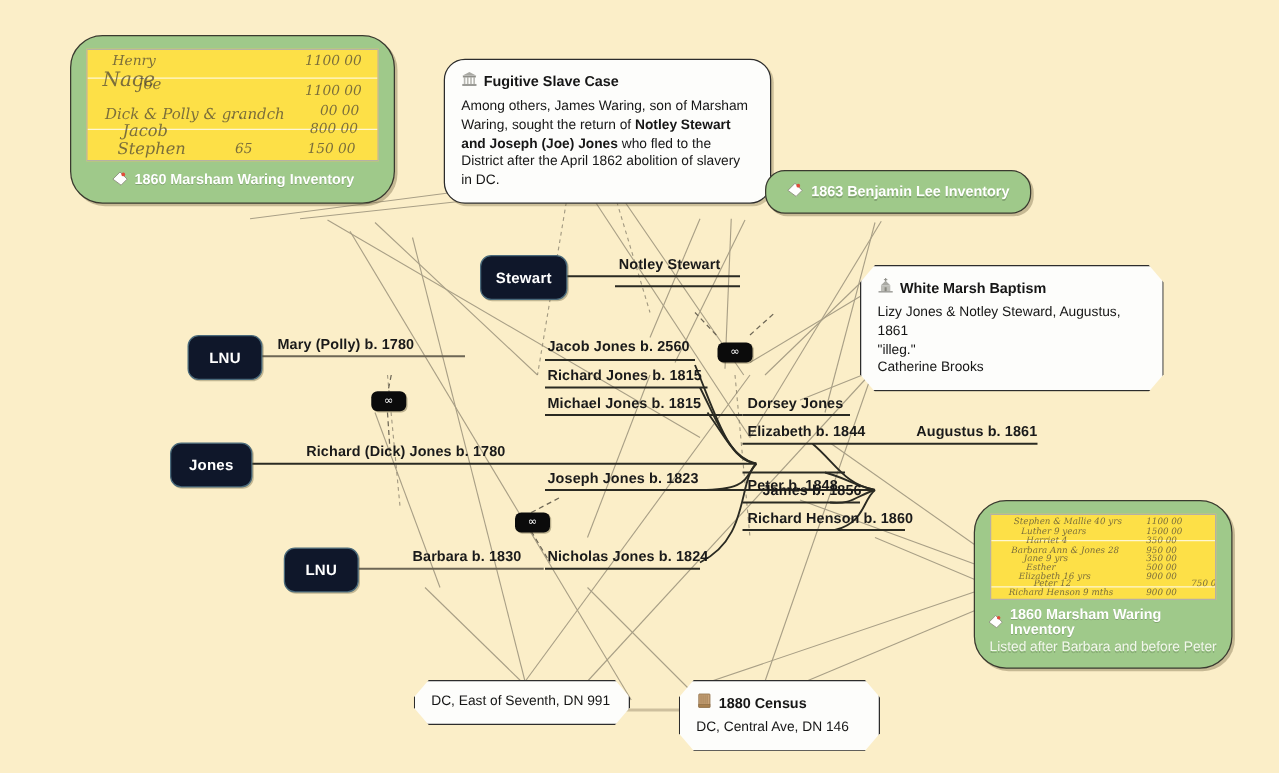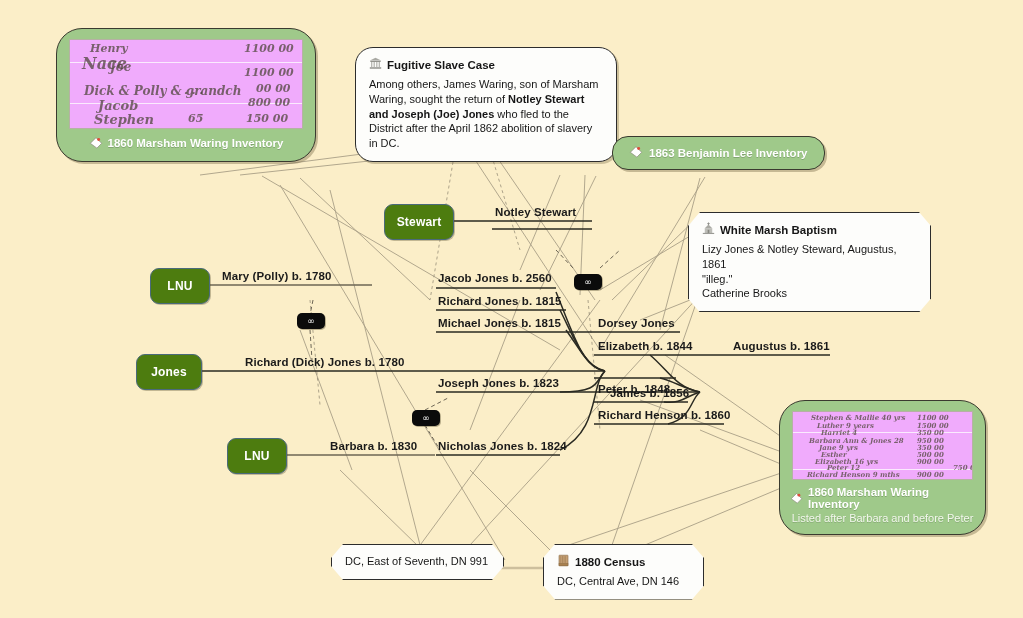--- a/index.html
+++ b/index.html
@@ -8,21 +8,21 @@
     background:#fbeec8;
     font-family:"Liberation Sans", sans-serif;
     -webkit-font-smoothing:antialiased;
   }
   #canvas{position:relative;width:1023px;height:618px;}
   #wires{position:absolute;left:0;top:0;width:1023px;height:618px;}
 
   
   .node{
     position:absolute;
-    background:#4d7c0f;
+    background:#0f172a;
     border:1px solid #4a6a7b;
     border-radius:9px;
     color:#ffffff;
     font-size:12px;font-weight:bold;
     display:flex;align-items:center;justify-content:center;
     box-shadow:1px 1px 0 rgba(90,80,50,.35);
     letter-spacing:.2px;
   }
 
   
@@ -93,24 +93,23 @@
     text-shadow:0 1px 0 rgba(0,0,0,.18);
   }
   .gc-sub{
     color:#f2f7ec;font-size:11px;margin-top:2px;
     text-shadow:0 1px 0 rgba(0,0,0,.15);
   }
   .badge-label{color:#fff;font-size:11.5px;font-weight:bold;text-shadow:0 1px 0 rgba(0,0,0,.18);}
 
   
   .scan{
-    background:#f0abfc;
+    background:#fde047;
     position:relative;overflow:hidden;
     border:1px solid #b6b1a4;
-    font-weight:bold;
   }
   .scan .ruleline{position:absolute;left:0;right:0;height:1px;background:rgba(255,255,255,.75);}
   .scan .scr{
     position:absolute;font-family:"DejaVu Serif",serif;font-style:italic;
     color:#4a4336;white-space:nowrap;opacity:.72;
   }
 
   
   .ico{display:inline-block;flex:0 0 auto;}
 </style>
@@ -238,21 +237,21 @@
       <span class="ico">
         <svg width="14" height="14" viewBox="0 0 16 16">
           <path d="M1.5 9.5 L8 3 L14.5 9.5 L9 15 Z" fill="#ffffff" stroke="#8a8a7a" stroke-width="0.8"></path>
           <circle cx="11" cy="5.2" r="1.7" fill="#e04b3a"></circle>
         </svg>
       </span>
       <span>1860 Marsham Waring Inventory</span>
     </div>
   </div>
 
-  <div class="note round" style="left:355px;top:47px;width:234px;">
+  <div class="note round" style="left:355px;top:47px;width:234px;border-radius:17px;">
     <div class="note-title">
       <span class="ico">
         <svg width="13" height="13" viewBox="0 0 16 16">
           <rect x="1" y="12.5" width="14" height="2" fill="#9a9a95"></rect>
           <rect x="2.5" y="6" width="1.6" height="6.5" fill="#b8b8b2"></rect>
           <rect x="5.6" y="6" width="1.6" height="6.5" fill="#b8b8b2"></rect>
           <rect x="8.8" y="6" width="1.6" height="6.5" fill="#b8b8b2"></rect>
           <rect x="11.9" y="6" width="1.6" height="6.5" fill="#b8b8b2"></rect>
           <rect x="1.6" y="4.6" width="12.8" height="1.5" fill="#8f8f89"></rect>
           <path d="M8 0.8 L15 4.4 L1 4.4 Z" fill="#a9a9a3"></path>

